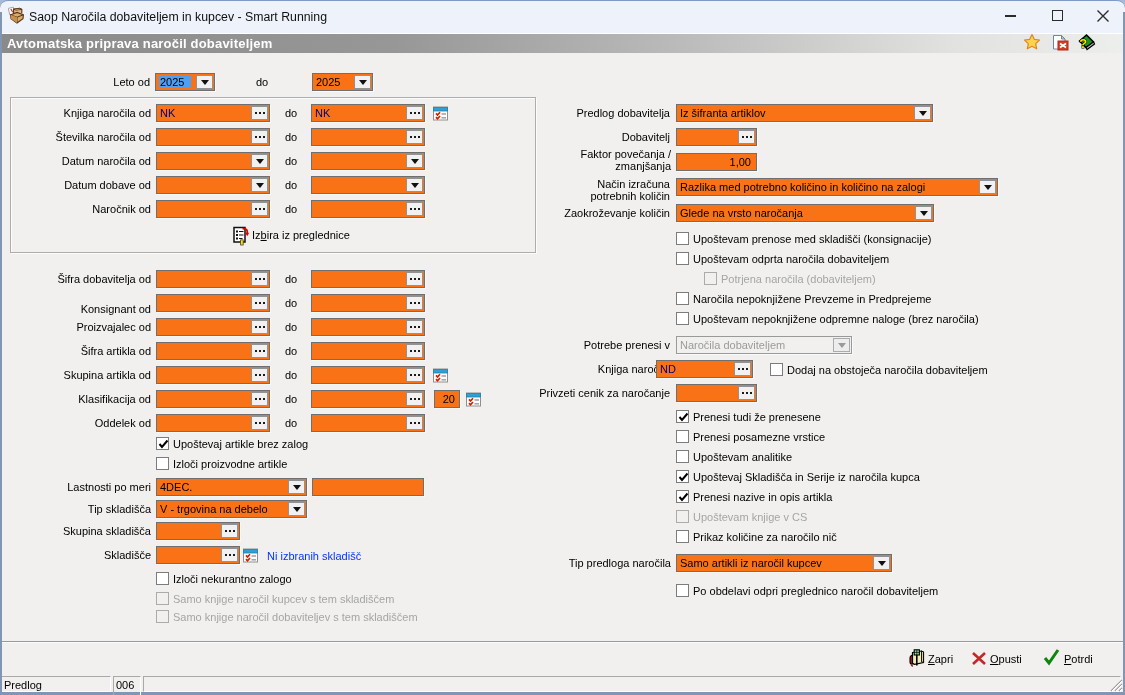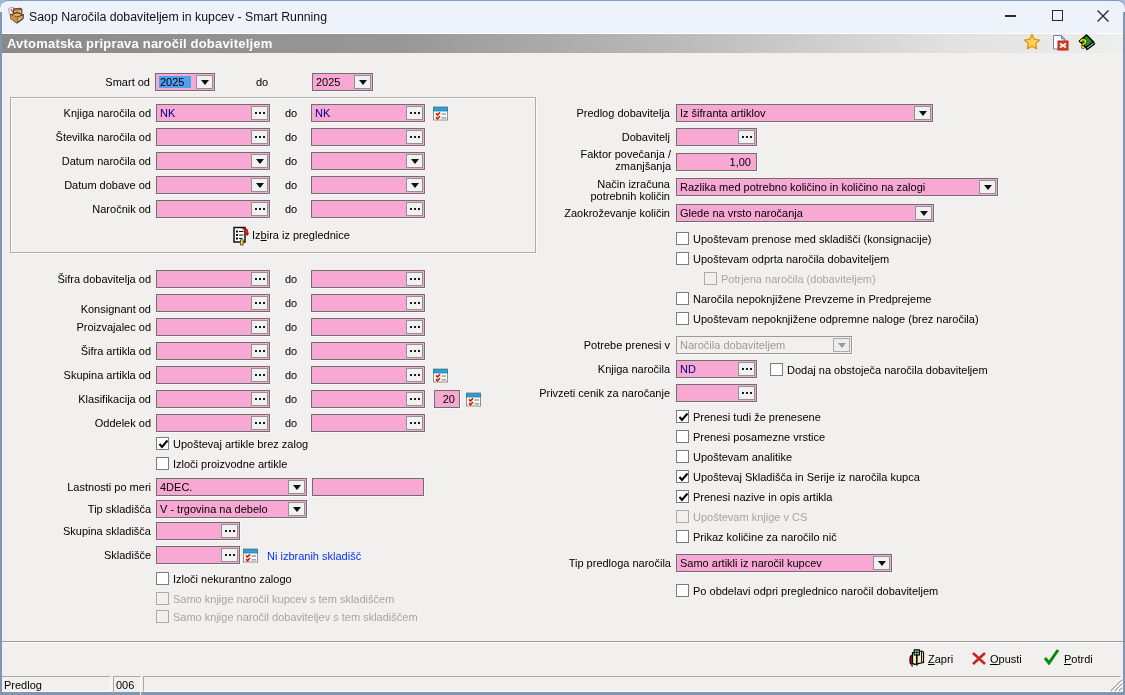--- a/index.html
+++ b/index.html
@@ -6,21 +6,21 @@
 body{width:1125px;height:695px;overflow:hidden;font-family:"Liberation Sans",sans-serif}
 #win{position:absolute;left:0;top:0;width:1125px;height:695px;background:#8096b2}
 #inner{position:absolute;left:0;top:0;right:0;bottom:3px;background:#f1f0ee}
 #title{position:absolute;left:0;top:0;right:0;height:32px;background:#eef2fa;border-radius:8px 8px 0 0;border-top:1px solid #7d9cc4}
 #title .txt{position:absolute;left:29px;top:9px;font-size:12.3px;color:#111;white-space:nowrap}
 #hdr{position:absolute;left:0;top:33px;right:0;height:19px;background:linear-gradient(90deg,#8a8a8a 0%,#979797 35%,#bdbdbd 62%,#e2e2e0 85%,#edefed 100%);border-top:1px solid #fff}
 #hdr .txt{position:absolute;left:7px;top:2px;font-size:13px;font-weight:bold;color:#fff;letter-spacing:.2px}
 .l{position:absolute;font-size:11px;color:#000;white-space:nowrap;line-height:12px}
 .lr{text-align:right}
 .gray{color:#a5a5a5}
-.f{position:absolute;height:18px;background:#f9a8d4;border:1px solid #6f6f6f;box-sizing:border-box;box-shadow:1px 1px 0 #fafafa}
+.f{position:absolute;height:18px;background:#f97316;border:1px solid #6f6f6f;box-sizing:border-box;box-shadow:1px 1px 0 #fafafa}
 .f>span{position:absolute;left:3px;top:2px;font-size:11px;color:#000080;white-space:nowrap}
 .f>span.blk{color:#000}
 .b3,.bv{position:absolute;top:1px;right:1px;bottom:1px;width:17px;background:#f1f1f1;border:1px solid #929292;box-sizing:border-box;display:flex;align-items:center;justify-content:center}
 .b3 i{display:block;width:2px;height:2px;background:#1a1a1a;box-shadow:-4px 0 #1a1a1a,4px 0 #1a1a1a}
 .bv i{display:block;width:0;height:0;border:4px solid transparent;border-top:5px solid #111;margin-top:5px}
 .bv.dis i{border-top-color:#9a9a9a}
 .c{position:absolute;width:13px;height:13px;background:#fff;border:1px solid #7c7c7c;box-sizing:border-box}
 .c.dis{border-color:#ababab;background:#f1f0ee}
 .c svg{position:absolute;left:1px;top:1px}
 .gb{position:absolute;border:1px solid #adadad;box-shadow:1px 1px 0 #fcfcfc, inset 1px 1px 0 #fcfcfc}
@@ -44,21 +44,21 @@
           <path d="M2.6 9.8 L9 12.2 L15.4 9.8" fill="none" stroke="#54351a" stroke-width="1"></path>
           <path d="M9 12.2 V17.8" stroke="#54351a" stroke-width="1"></path>
           <path d="M2.6 9.8 L9 12.2 L9 17.9 L3 13.8 Z" fill="#c6924e"></path>
         </svg>
     <span class="txt">Saop Naročila dobaviteljem in kupcev - Smart Running</span>
   </div>
   <div id="hdr">
         <span class="txt">Avtomatska priprava naročil dobaviteljem</span>
       </div>
 
-  <div class="l lr" style="right:975px;top:76px">Smart od</div>
+  <div class="l lr" style="right:975px;top:76px">Leto od</div>
   <div class="f" style="left:155px;top:73px;width:60px">
         <span class="blk" style="background:#4f9ff2;color:#000;padding:0 7px 0 1px">2025</span>
         <i class="bv">
           <i></i>
         </i>
       </div>
   <div class="l" style="left:256px;top:76px">do</div>
   <div class="f" style="left:312px;top:73px;width:61px">
         <span class="blk">2025</span>
         <i class="bv">
@@ -375,21 +375,21 @@
   <div class="c" style="left:676px;top:312px"></div>
   <div class="l" style="left:693px;top:313px">Upoštevam nepoknjižene odpremne naloge (brez naročila)</div>
   <div class="l lr" style="right:455px;top:339px">Potrebe prenesi v</div>
   <div class="f" style="left:676px;top:336px;width:176px;border-color:#9a9a9a;background:#f1f0ee">
         <span style="color:#9a9a9a">Naročila dobaviteljem</span>
         <i class="bv dis" style="border-color:#ababab;background:#ededed">
           <i></i>
         </i>
       </div>
   <div class="l lr" style="right:455px;top:363px">Knjiga naročila</div>
-  <div class="f" style="left:676px;top:360px;width:81px">
+  <div class="f" style="left:656px;top:360px;width:97px">
         <span>ND</span>
         <i class="b3">
           <i></i>
         </i>
       </div>
   <div class="c" style="left:770px;top:363px"></div>
   <div class="l" style="left:787px;top:364px">Dodaj na obstoječa naročila dobaviteljem</div>
   <div class="l lr" style="right:455px;top:387px">Privzeti cenik za naročanje</div>
   <div class="f" style="left:676px;top:384px;width:81px">
         <span></span>

